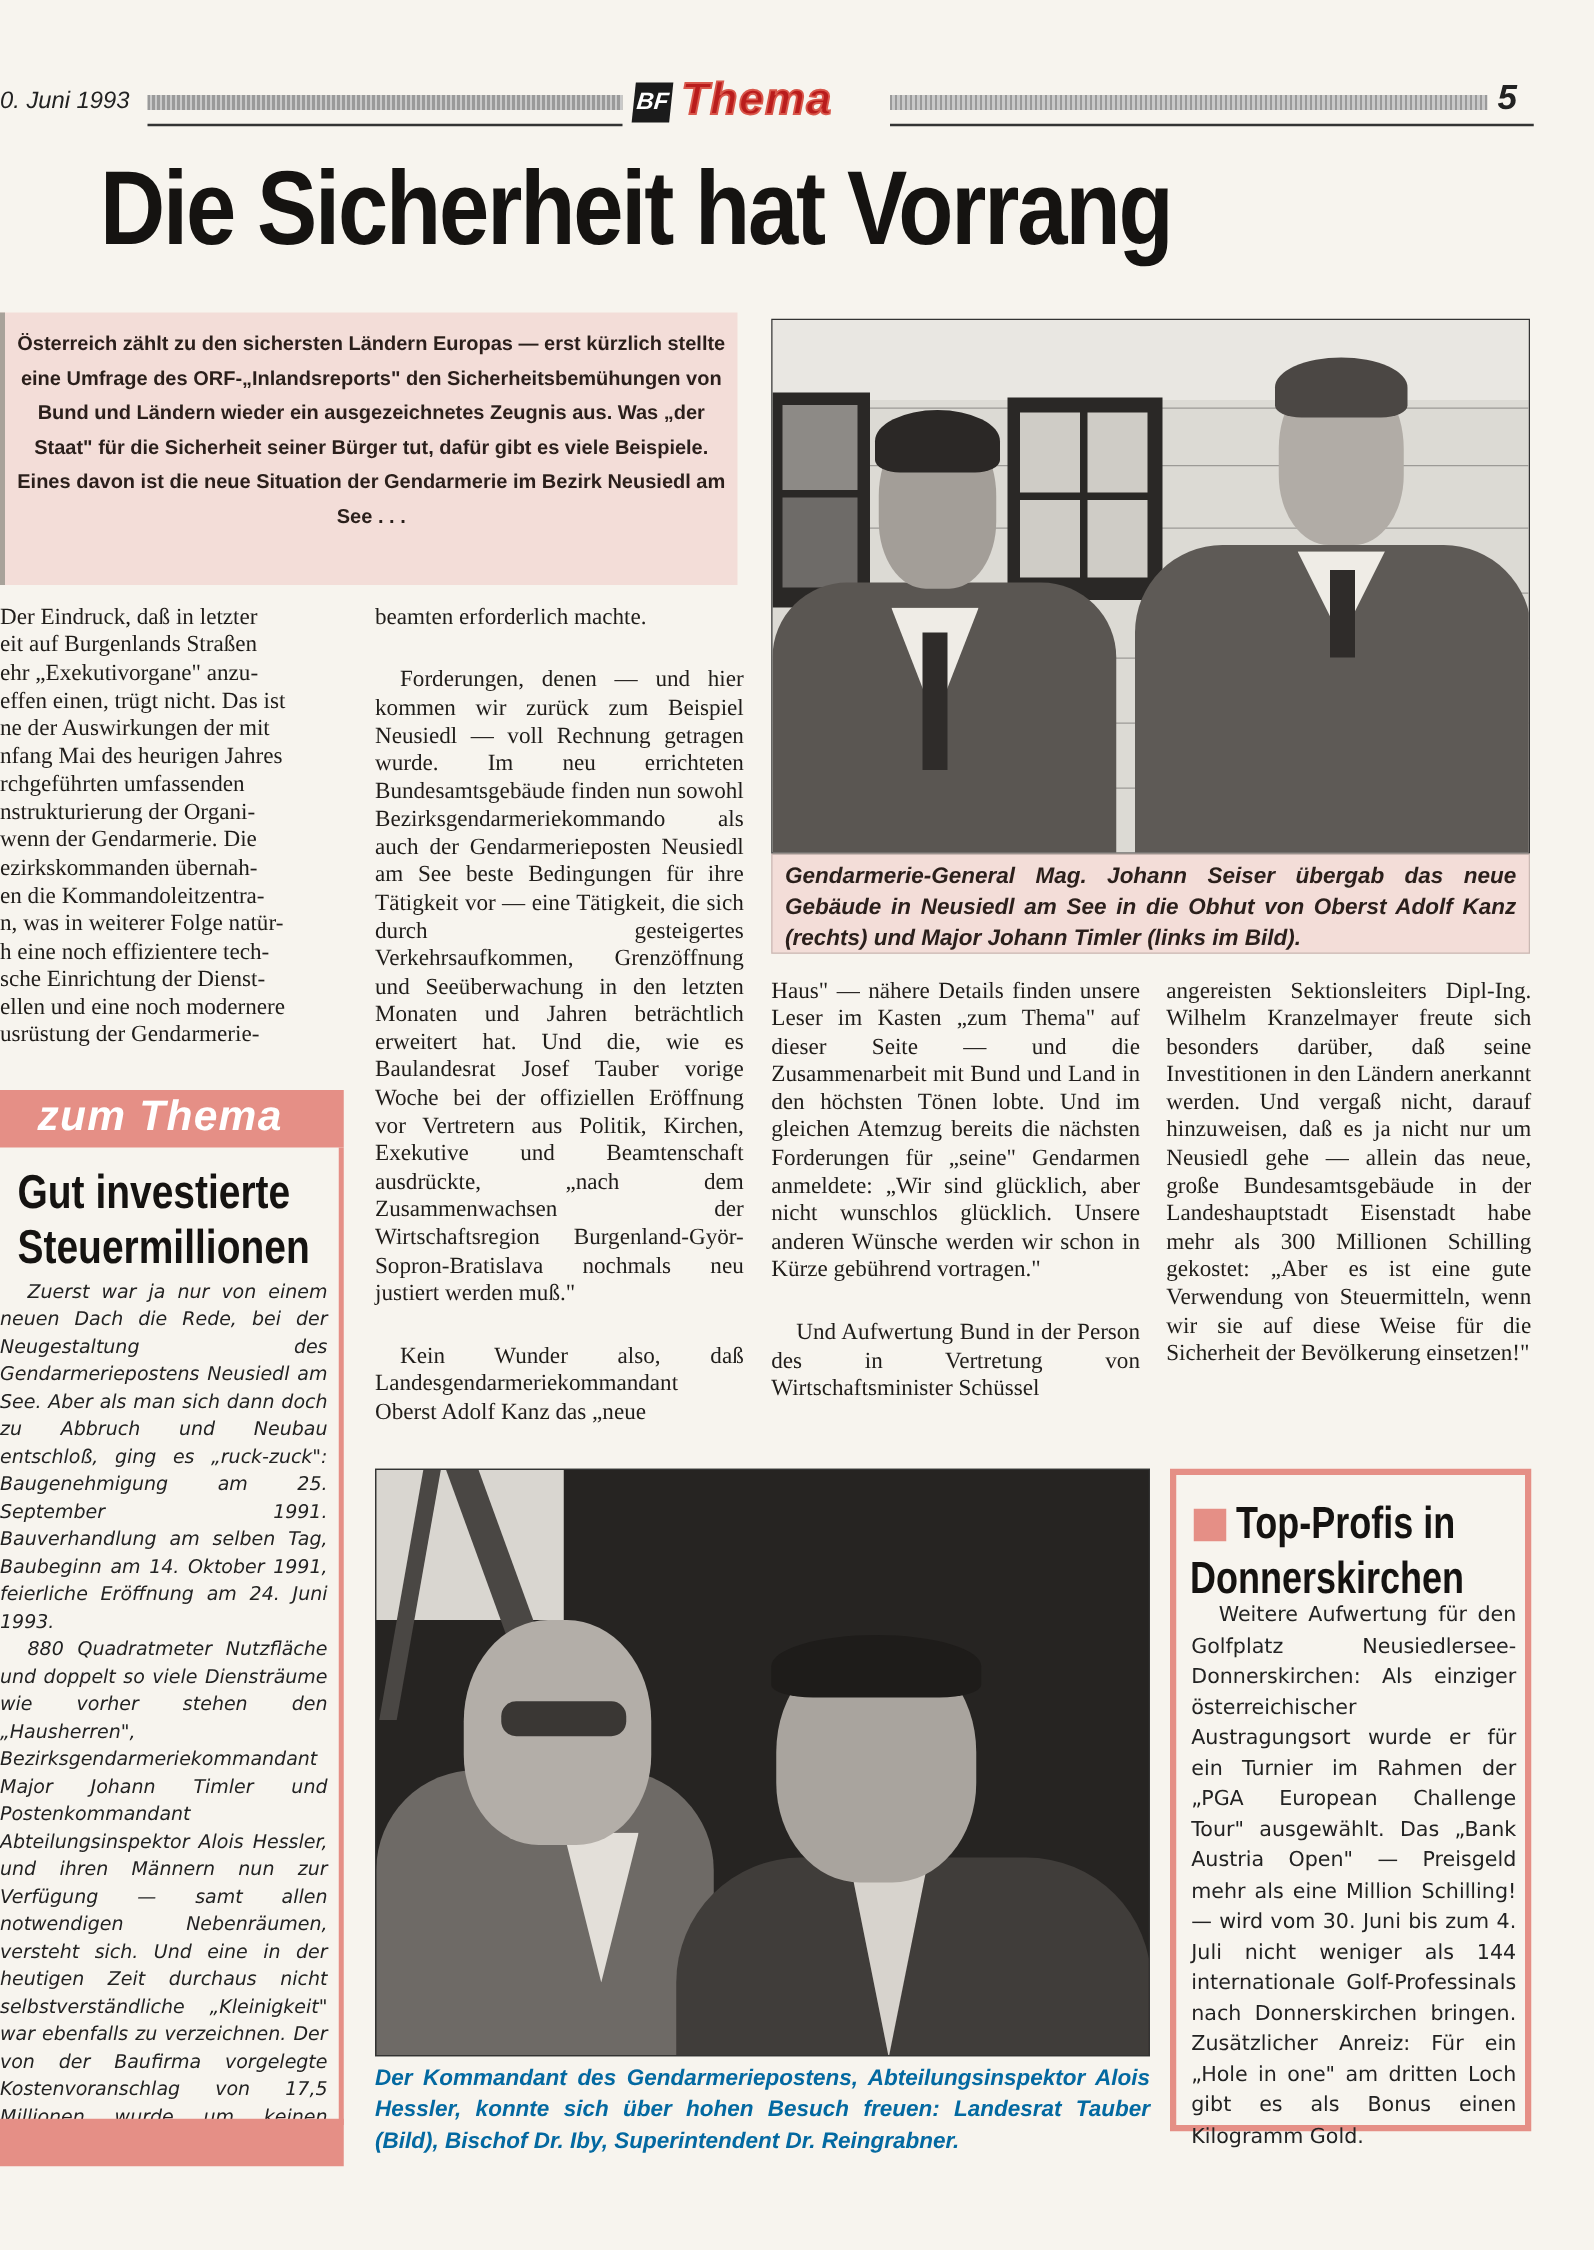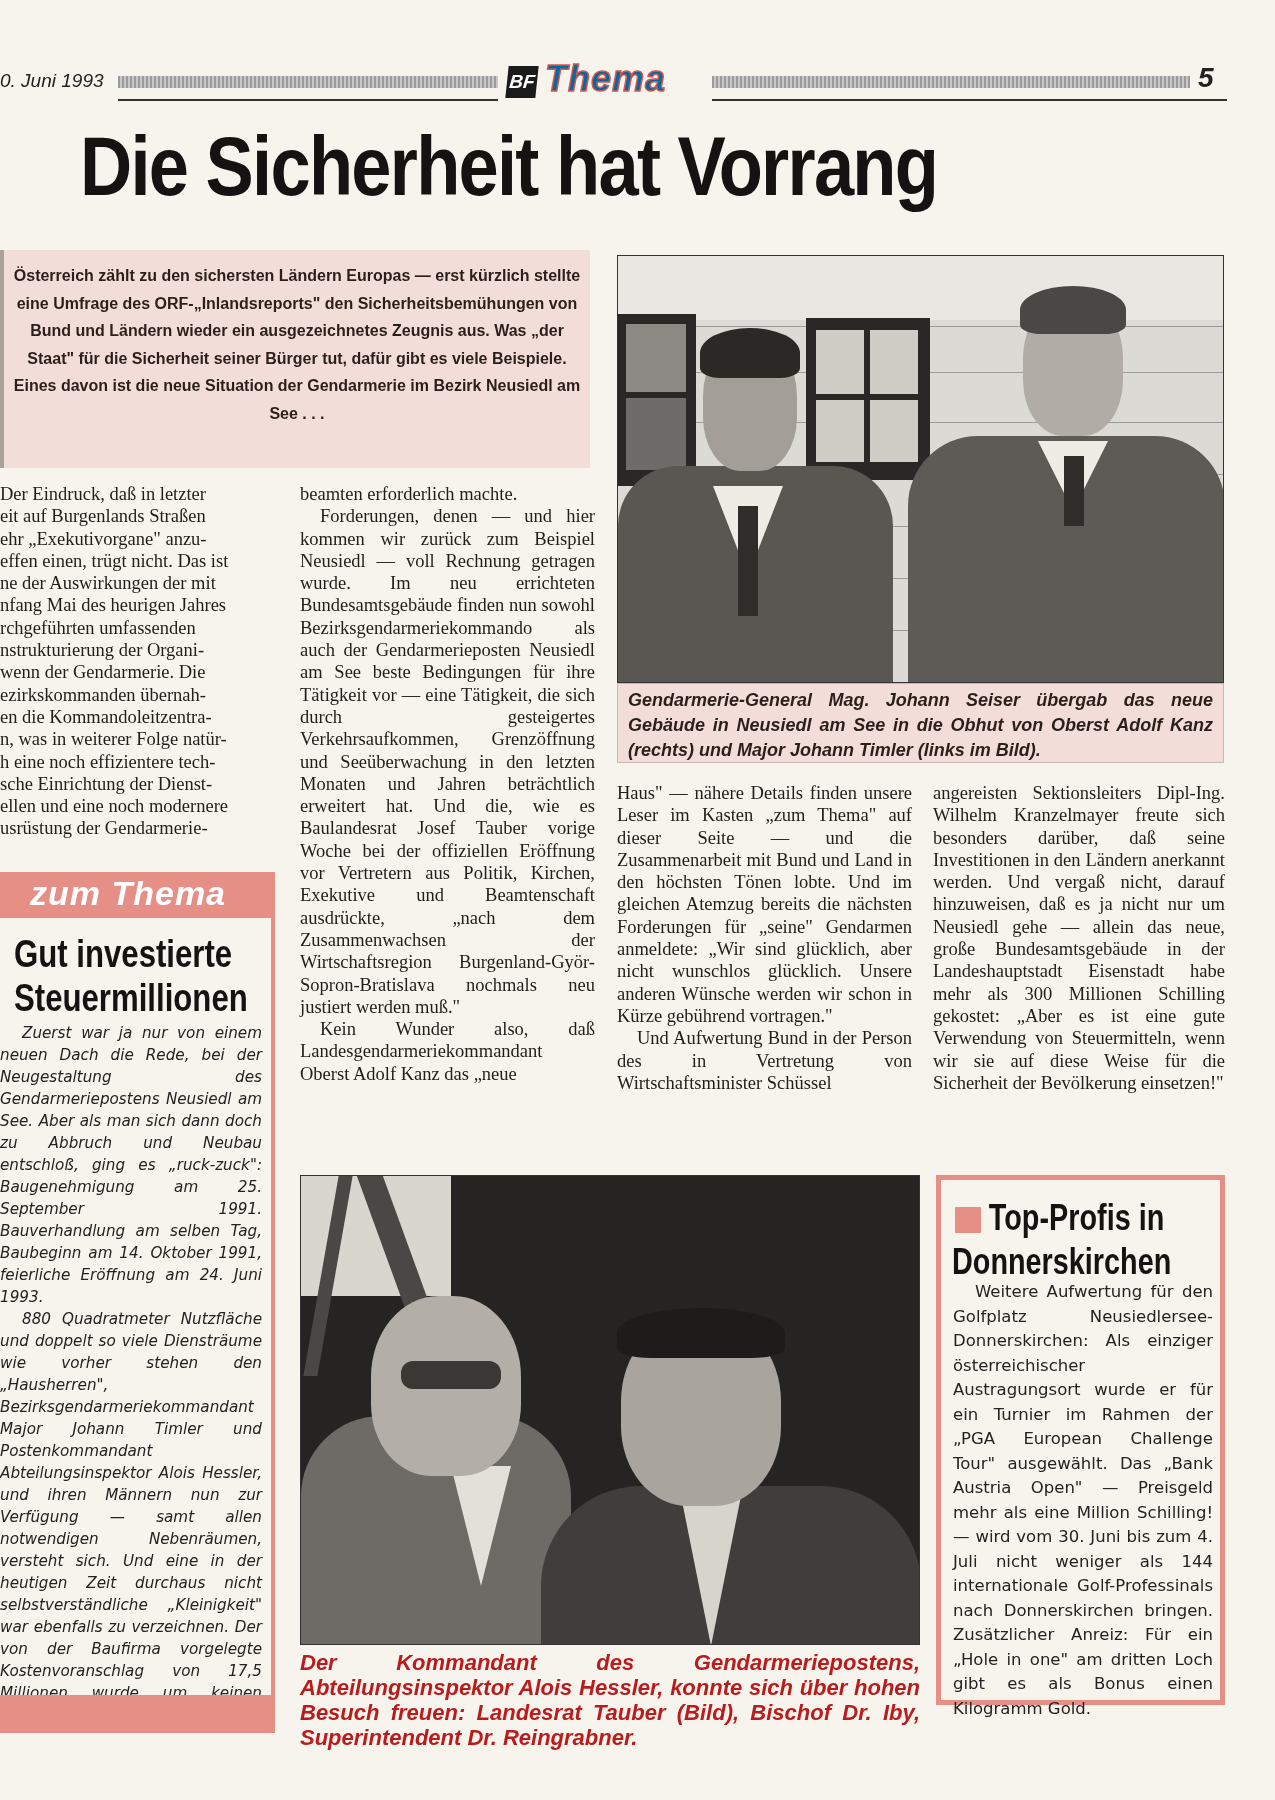--- a/index.html
+++ b/index.html
@@ -10,33 +10,33 @@
       font-family: "Liberation Serif", serif;
       color: #1c1a18;
     }
     .abs { position: absolute; }
 
     
     .hdr-date { left: 0; top: 70px; font-family: "Liberation Sans", sans-serif; font-style: italic; font-size: 19px; color: #222; }
     .hdr-rule { height: 12px; top: 76px; background: repeating-linear-gradient(90deg, #9a9a9a 0 2px, #c9c9c9 2px 4px); }
     .hdr-underline { height: 2px; top: 99px; background: #333; }
     .hdr-logo { left: 507px; top: 66px; width: 30px; height: 32px; background: #1b1b1b; color: #fff; font-family: "Liberation Sans", sans-serif; font-weight: bold; font-style: italic; font-size: 19px; line-height: 32px; text-align: center; transform: skewX(-6deg); }
-    .hdr-thema { left: 545px; top: 58px; font-family: "Liberation Sans", sans-serif; font-weight: bold; font-style: italic; font-size: 36px; color: #0369a1; -webkit-text-stroke: 1.5px #d9574b; letter-spacing: 1px; text-align: center; }
+    .hdr-thema { left: 545px; top: 58px; font-family: "Liberation Sans", sans-serif; font-weight: bold; font-style: italic; font-size: 36px; color: #b91c1c; -webkit-text-stroke: 1.5px #d9574b; letter-spacing: 1px; text-align: center; }
     .hdr-page { left: 1198px; top: 62px; font-family: "Liberation Sans", sans-serif; font-style: italic; font-weight: bold; font-size: 28px; color: #222; }
 
     
     .title { left: 80px; top: 118px; width: 1060px; font-family: "Liberation Sans", sans-serif; font-weight: bold; font-size: 84px; letter-spacing: -2px; transform: scaleX(0.86); transform-origin: left top; white-space: nowrap; color: #151311; }
 
     
     .lead { left: 0; top: 250px; width: 590px; height: 218px; background: #f3ddd8; border-left: 4px solid #a8a29a; box-sizing: border-box; padding: 12px 8px 0 8px; font-family: "Liberation Sans", sans-serif; font-weight: bold; font-size: 16px; line-height: 27.5px; text-align: center; color: #2a1f1b; }
 
     
     .col { font-size: 18.5px; line-height: 22.3px; text-align: justify; color: #201d1a; }
     .col p { margin: 0; }
-    .col p.indent { text-indent: 20px; }
+    .col p.indent { text-indent: 20px; margin-top: 28px; }
     .col1 { left: 0; top: 483px; width: 275px; }
     .col2 { left: 300px; top: 483px; width: 295px; }
     .col3 { left: 617px; top: 782px; width: 295px; }
     .col4 { left: 933px; top: 782px; width: 292px; }
     .col1 span.line, .col2 span.line { display: block; }
 
     
     .photo1 { left: 617px; top: 255px; width: 607px; height: 428px; border: 1px solid #333; box-sizing: border-box; background: linear-gradient(#e9e7e2 0 15%, #dcdad4 15% 100%); overflow: hidden; }
     .siding { position: absolute; left: 0; right: 0; height: 1px; background: #9c9a96; }
     .win { position: absolute; background: #2a2826; }
@@ -49,21 +49,21 @@
     .zt-label { left: 30px; top: 874px; font-family: "Liberation Sans", sans-serif; font-weight: bold; font-style: italic; font-size: 34px; color: #fff; letter-spacing: 1px; }
     .zt-box { left: 0; top: 918px; width: 275px; height: 782px; border-right: 4px solid #e58f86; box-sizing: border-box; }
     .zt-bottom { left: 0; top: 1695px; width: 275px; height: 38px; background: #e58f86; }
     .zt-title { left: 14px; top: 932px; width: 255px; font-family: "Liberation Sans", sans-serif; font-weight: bold; font-size: 38px; line-height: 44px; transform: scaleX(0.82); transform-origin: left top; white-space: nowrap; color: #151311; }
     .zt-text { left: 0; top: 1022px; width: 262px; font-family: "DejaVu Sans", sans-serif; font-style: italic; font-size: 15.2px; line-height: 22px; text-align: justify; color: #222; }
     .zt-text p { margin: 0; }
     .zt-text p.indent { text-indent: 22px; }
 
     
     .photo2 { left: 300px; top: 1175px; width: 620px; height: 470px; border: 1px solid #333; box-sizing: border-box; background: #262422; overflow: hidden; }
-    .cap2 { left: 300px; top: 1650px; width: 620px; font-family: "Liberation Sans", sans-serif; font-style: italic; font-weight: bold; font-size: 22px; line-height: 25px; text-align: justify; color: #b91c1c; }
+    .cap2 { left: 300px; top: 1650px; width: 620px; font-family: "Liberation Sans", sans-serif; font-style: italic; font-weight: bold; font-size: 18px; line-height: 25px; text-align: justify; color: #0369a1; }
 
     
     .tp-box { left: 936px; top: 1175px; width: 289px; height: 530px; border: 5px solid #e58f86; box-sizing: border-box; background: #f7f4ee; }
     .tp-square { left: 955px; top: 1207px; width: 26px; height: 26px; background: #e58f86; }
     .tp-title { left: 952px; top: 1196px; width: 270px; font-family: "Liberation Sans", sans-serif; font-weight: bold; font-size: 36px; line-height: 44px; transform: scaleX(0.8); transform-origin: left top; white-space: nowrap; color: #151311; }
     .tp-title .first { padding-left: 46px; }
     .tp-text { left: 953px; top: 1280px; width: 260px; font-family: "DejaVu Sans", sans-serif; font-size: 16.5px; line-height: 24.5px; text-align: justify; color: #222; }
     .tp-text p { margin: 0; text-indent: 22px; }
   </style>
 </head>

